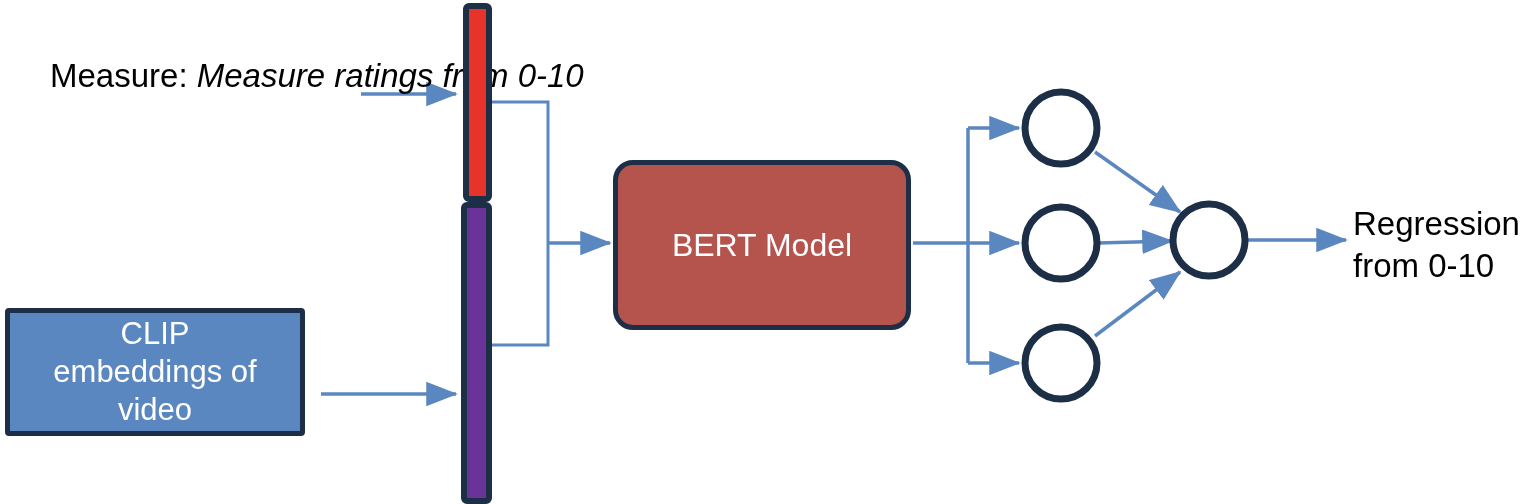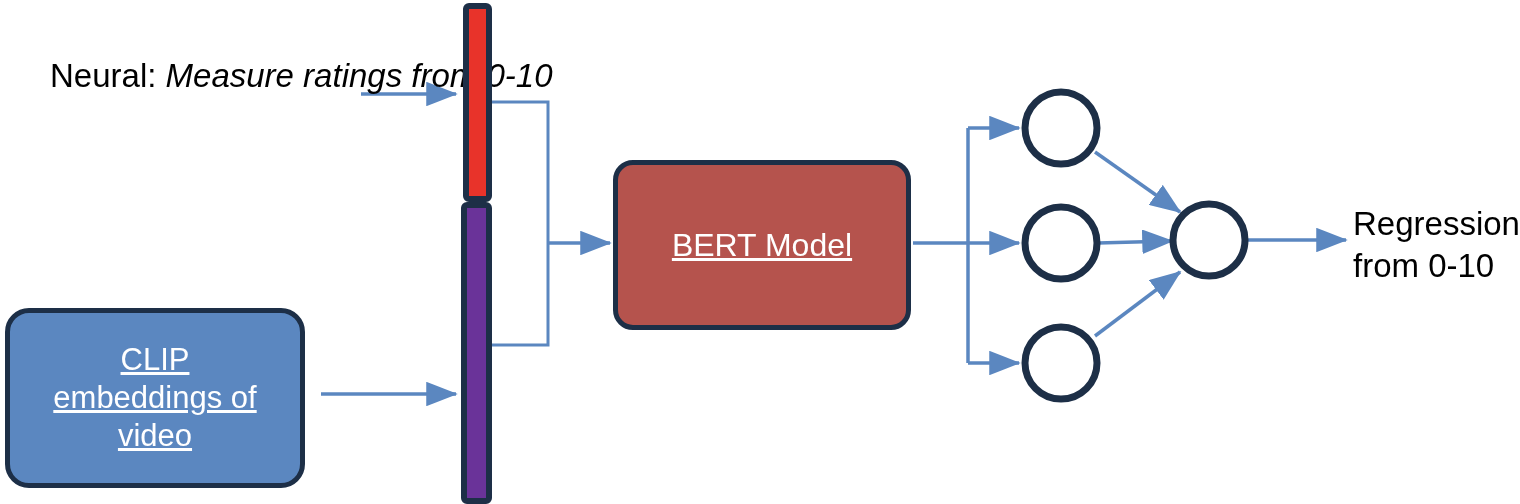--- a/index.html
+++ b/index.html
@@ -27,31 +27,30 @@
   .node-box {
     position: absolute;
     box-sizing: border-box;
     display: flex;
     align-items: center;
     justify-content: center;
     text-align: center;
     color: #ffffff;
     border: 5px solid #1d2f47;
     border-radius: 22px;
-    text-decoration: underline;
   }
   #clip-box {
     left: 5px;
     top: 308px;
     width: 300px;
-    height: 180px;
+    height: 128px;
     background: #5b87c0;
     font-size: 31px;
     line-height: 38px;
-    border-radius: 24px;
+    border-radius: 4px;
   }
   #bert-box {
     left: 613px;
     top: 160px;
     width: 298px;
     height: 170px;
     background: #b5534d;
     font-size: 32px;
     border-radius: 20px;
   }
@@ -134,21 +133,21 @@
     <line x1="1095" y1="336" x2="1180" y2="272" stroke="#5b87c0" stroke-width="3.5" marker-end="url(#arrowhead)"></line>
 
     <line x1="1248" y1="240" x2="1346" y2="240" stroke="#5b87c0" stroke-width="3.5" marker-end="url(#arrowhead)"></line>
 
     <circle cx="1061" cy="128" r="36" fill="#ffffff" stroke="#1d2f47" stroke-width="7"></circle>
     <circle cx="1061" cy="243" r="36" fill="#ffffff" stroke="#1d2f47" stroke-width="7"></circle>
     <circle cx="1061" cy="363" r="36" fill="#ffffff" stroke="#1d2f47" stroke-width="7"></circle>
     <circle cx="1209" cy="240" r="36" fill="#ffffff" stroke="#1d2f47" stroke-width="7"></circle>
   </svg>
 
-  <div class="plain-label" id="prompt-label"><span>Neural: </span><span class="em">Measure ratings from 0-10</span></div>
+  <div class="plain-label" id="prompt-label"><span>Measure: </span><span class="em">Measure ratings from 0-10</span></div>
 
   <div class="bar" id="bar-prompt"></div>
   <div class="bar" id="bar-clip"></div>
 
   <div class="node-box" id="clip-box">
     <span style="white-space:pre-line">CLIP
 embeddings of
 video</span>
   </div>
 

